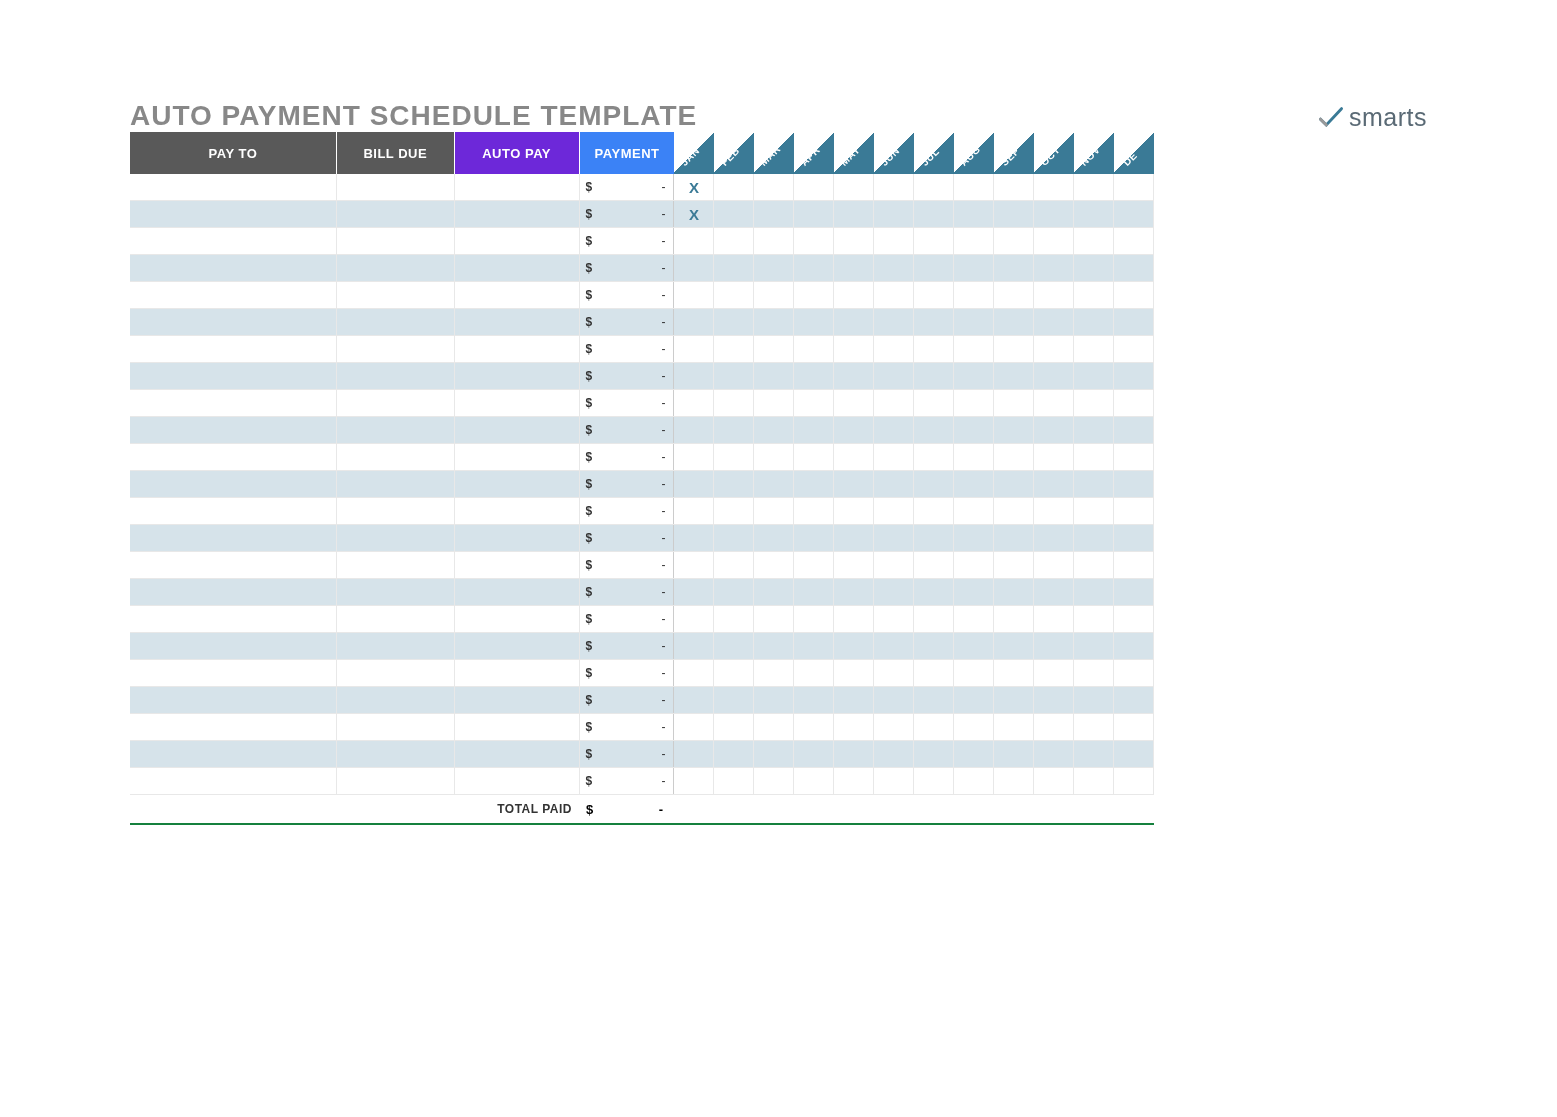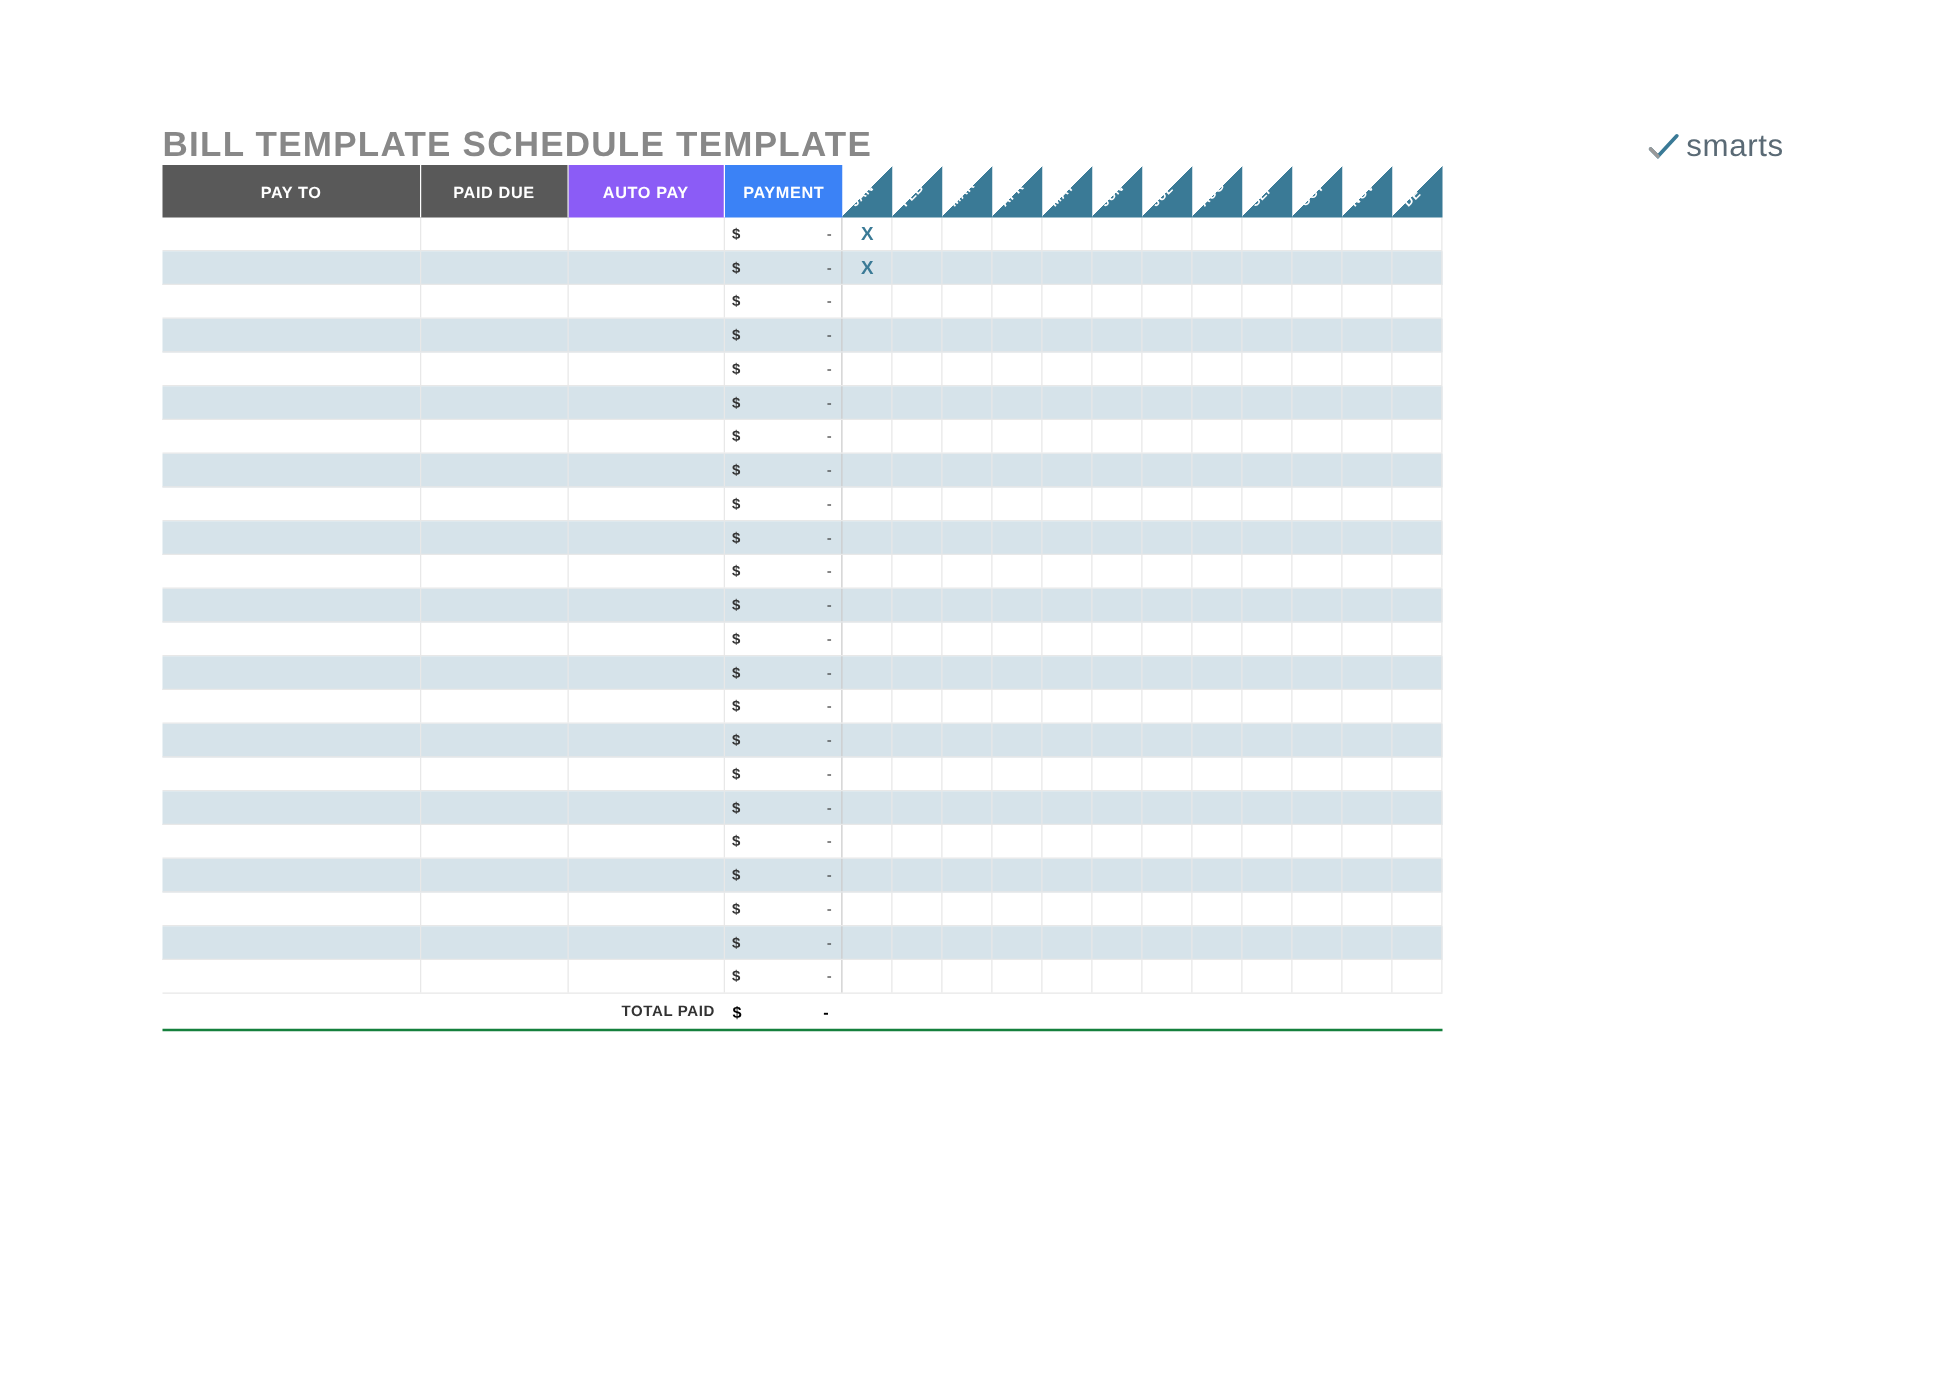--- a/index.html
+++ b/index.html
@@ -56,21 +56,21 @@
       font-size: 13px;
       font-weight: bold;
       letter-spacing: 0.5px;
       border-right: 1px solid #fff;
       position: relative;
     }
     .th-pay-to { width: 207px; background: #595959; }
     .th-date-due { width: 118px; background: #595959; }
     .th-auto-pay { width: 125px
     px; background: #595959; }
-    .th-auto-pay { width: 125px; background: #8b5cf6; }
+    .th-auto-pay { width: 125px; background: #6d28d9; }
     .th-payment { width: 95px; background: #3b82f6; border-right: none; }
     .th-month {
       width: 40px;
       background: linear-gradient(135deg, #ffffff 0%, #ffffff 49.5%, #3a7a96 50%, #3a7a96 100%);
       position: relative;
       overflow: hidden;
       border-right: none;
     }
     .th-month-label {
       position: absolute;
@@ -149,34 +149,34 @@
     .total-value {
       margin-left: auto;
       margin-right: 6px;
     }
     .total-spacer { flex: 1; }
   </style>
 </head>
 <body>
 
 <div class="header-row">
-  <div class="title">BILL TEMPLATE SCHEDULE TEMPLATE</div>
+  <div class="title">AUTO PAYMENT SCHEDULE TEMPLATE</div>
   <div class="logo">
     <svg viewBox="0 0 24 24">
       <path d="M3 13 L8 18 L21 4" stroke="#3a7a96" stroke-width="2.5" fill="none" stroke-linecap="round"></path>
       <path d="M3 13 L8 18" stroke="#999" stroke-width="2.5" fill="none" stroke-linecap="round"></path>
     </svg>
     <span class="logo-text">smarts</span>
   </div>
 </div>
 
 <div class="table-container">
   <div class="thead-row">
     <div class="th th-pay-to">PAY TO</div>
-    <div class="th th-date-due">PAID DUE</div>
+    <div class="th th-date-due">BILL DUE</div>
     <div class="th th-auto-pay">AUTO PAY</div>
     <div class="th th-payment">PAYMENT</div>
     <div id="month-headers" style="display:contents"><div class="th th-month">
           <span class="th-month-label">JAN</span>
         </div><div class="th th-month">
           <span class="th-month-label">FEB</span>
         </div><div class="th th-month">
           <span class="th-month-label">MAR</span>
         </div><div class="th th-month">
           <span class="th-month-label">APR</span>

